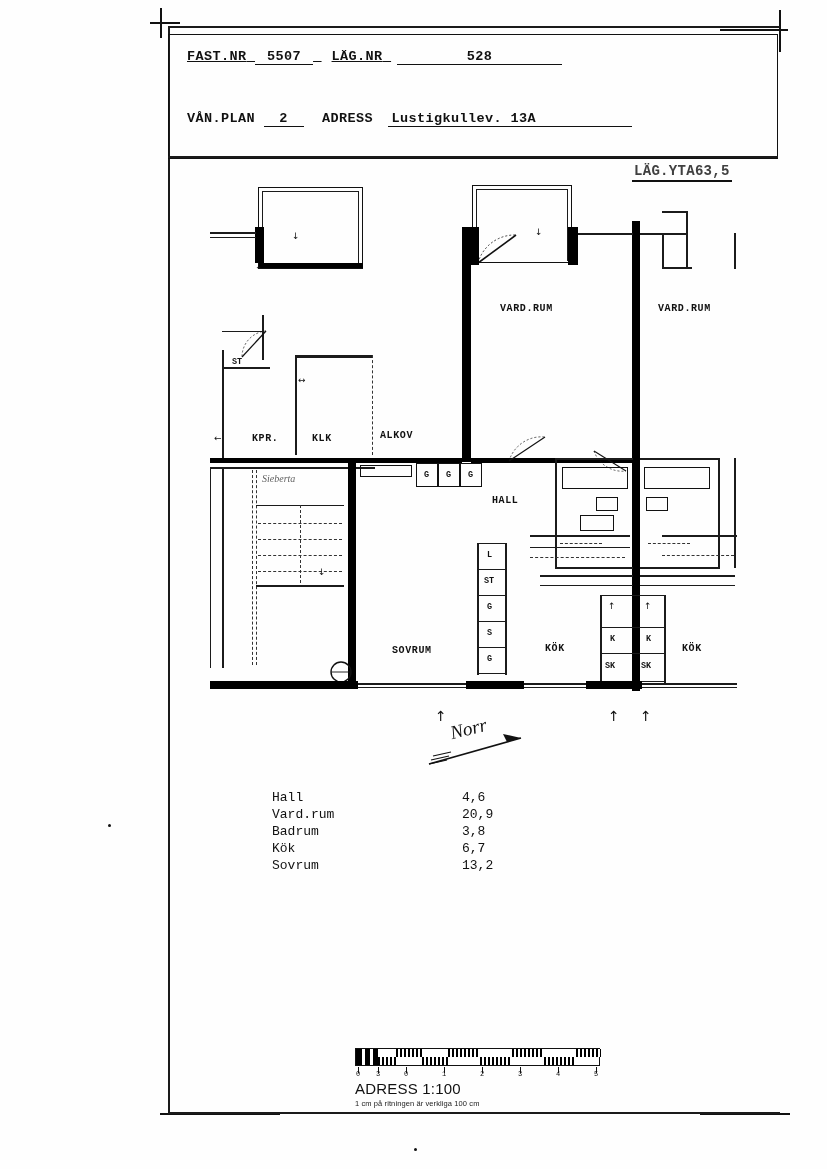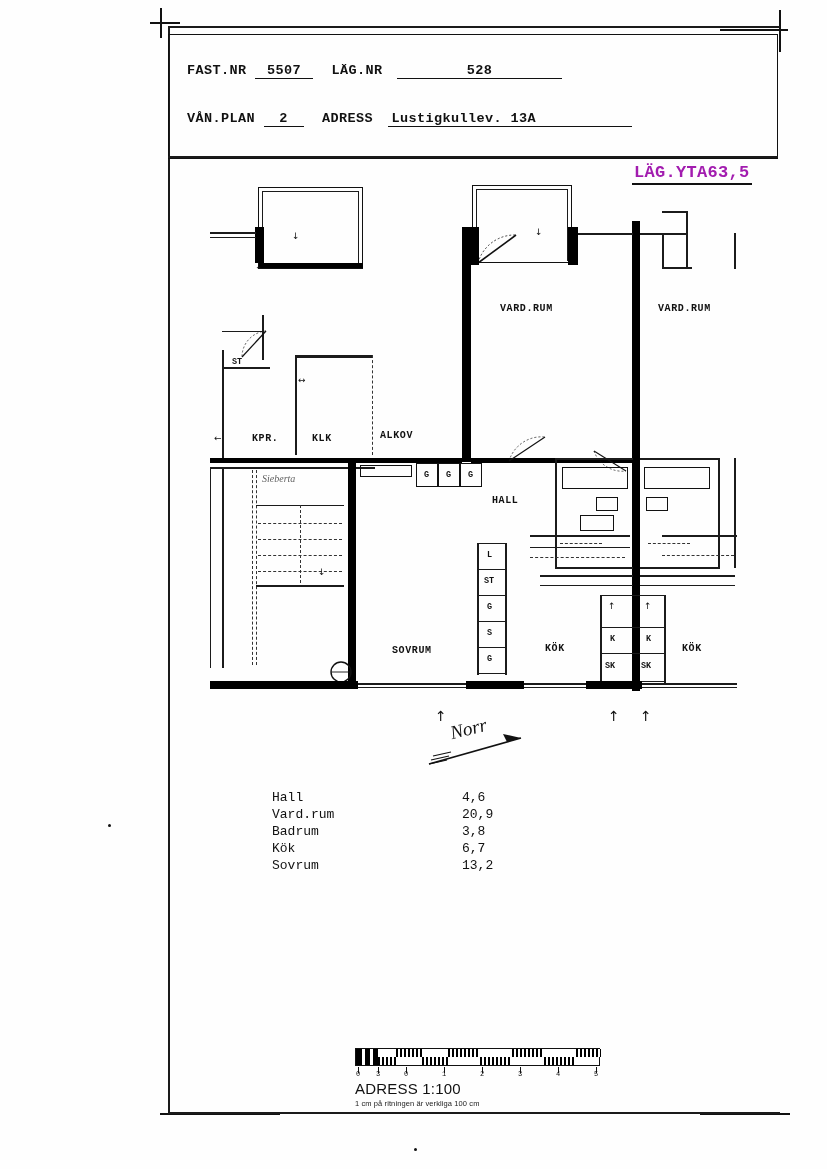--- a/index.html
+++ b/index.html
@@ -57,24 +57,24 @@
     font-family: "Liberation Mono", monospace;
     font-weight: 700;
     color: #111;
     vertical-align: baseline;
   }
   .field.left { text-align: left; padding-left: 4px; }
 
   .lagyta {
     position: absolute;
     left: 632px; top: 163px;
-    font-size: 17px;
+    font-size: 14px;
     font-weight: 700;
     font-family: "Liberation Mono", monospace;
-    color: #a21caf;
+    color: #404040;
     border-bottom: 2px solid #111;
     padding: 0 2px 1px 2px;
     letter-spacing: 0.3px;
   }
 
   
   .plan {
     position: absolute;
     left: 200px; top: 175px;
     width: 545px; height: 540px;
@@ -243,21 +243,21 @@
   <div class="crop" style="left:700px;top:1113px;width:90px;height:1.6px;"></div>
   <div class="crop" style="left:414px;top:1148px;width:3px;height:3px;border-radius:50%;"></div>
   <div class="crop" style="left:108px;top:824px;width:3px;height:3px;border-radius:50%;"></div>
 
   <div class="frame-line" style="left:168px;top:26px;width:612px;height:1.6px;"></div>
   <div class="frame-line" style="left:168px;top:26px;width:1.6px;height:1088px;"></div>
   <div class="frame-line" style="left:168px;top:1112px;width:612px;height:1.6px;"></div>
 
   <div class="header">
 
-    <div class="hrow" style="top:28px;">
+    <div class="hrow" style="top:14px;text-decoration:underline;">
       <span class="lbl">FAST.NR</span>
       <span class="field" style="width:58px;">5507</span>
       <span class="lbl" style="margin-left:10px;">LÄG.NR</span>
       <span class="field" style="width:165px;margin-left:6px;">528</span>
     </div>
 
     <div class="hrow" style="top:52px;margin-top:24px;">
       <span class="lbl">VÅN.PLAN</span>
       <span class="field" style="width:40px;">2</span>
       <span class="lbl" style="margin-left:10px;">ADRESS</span>

